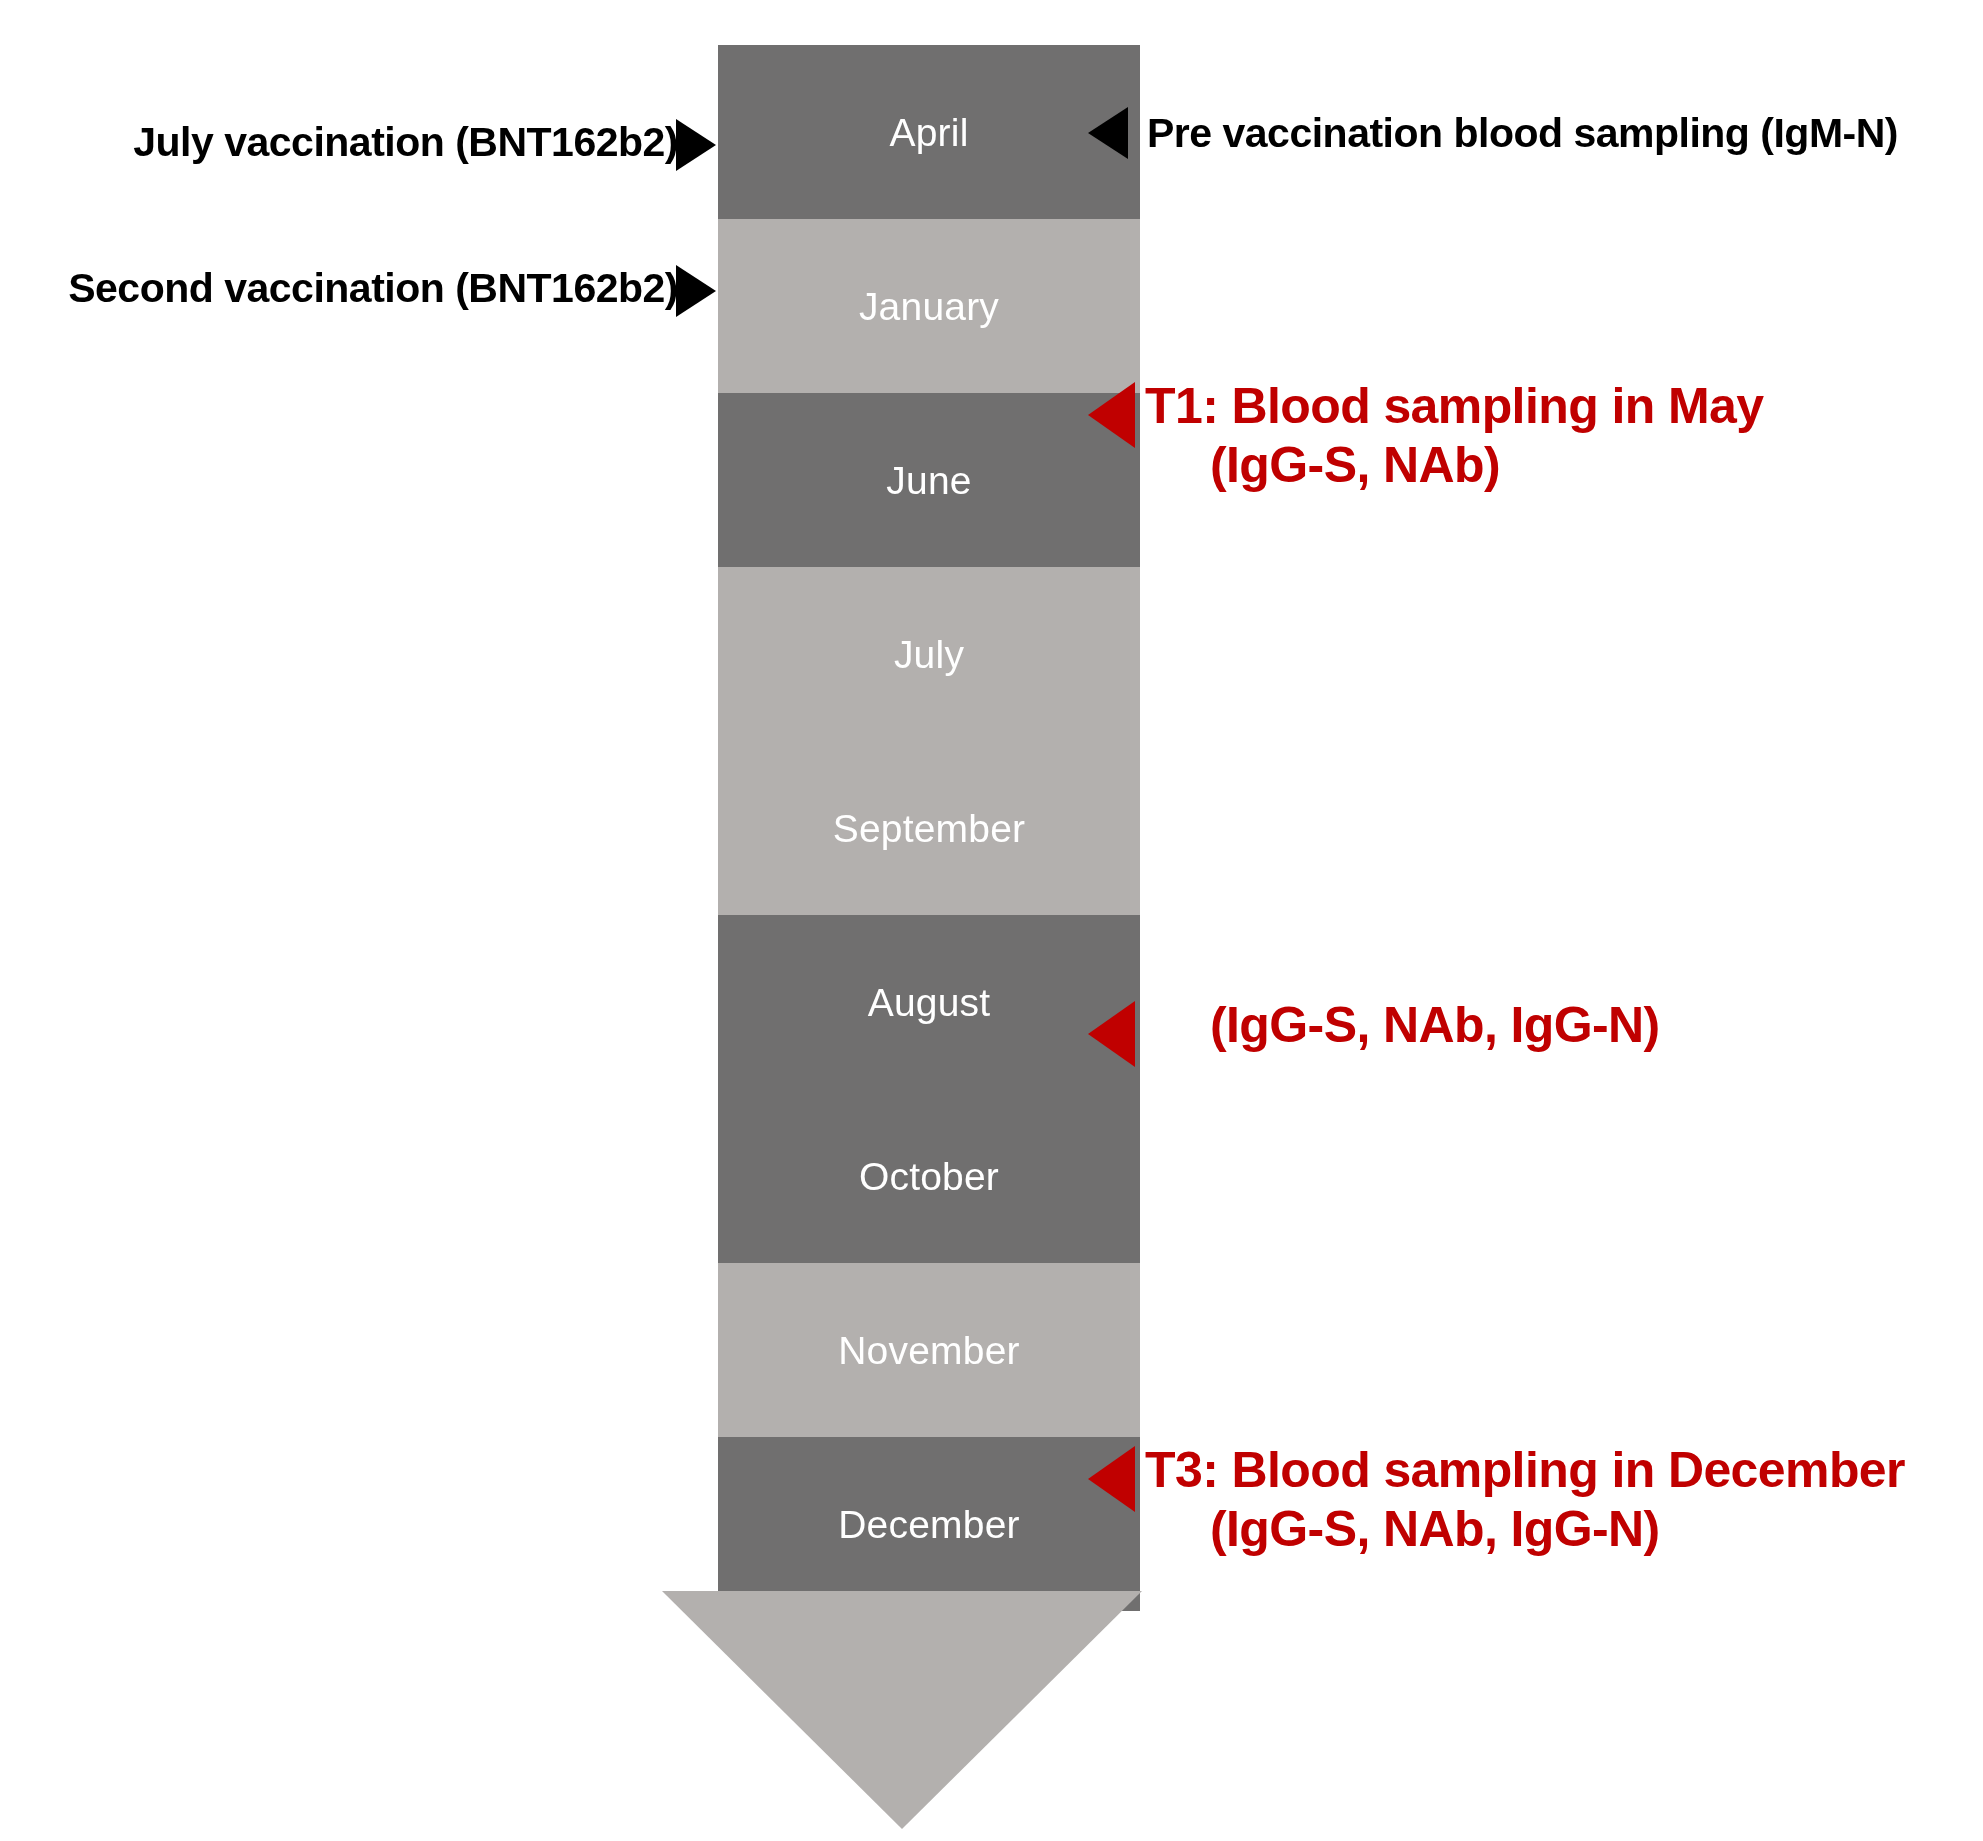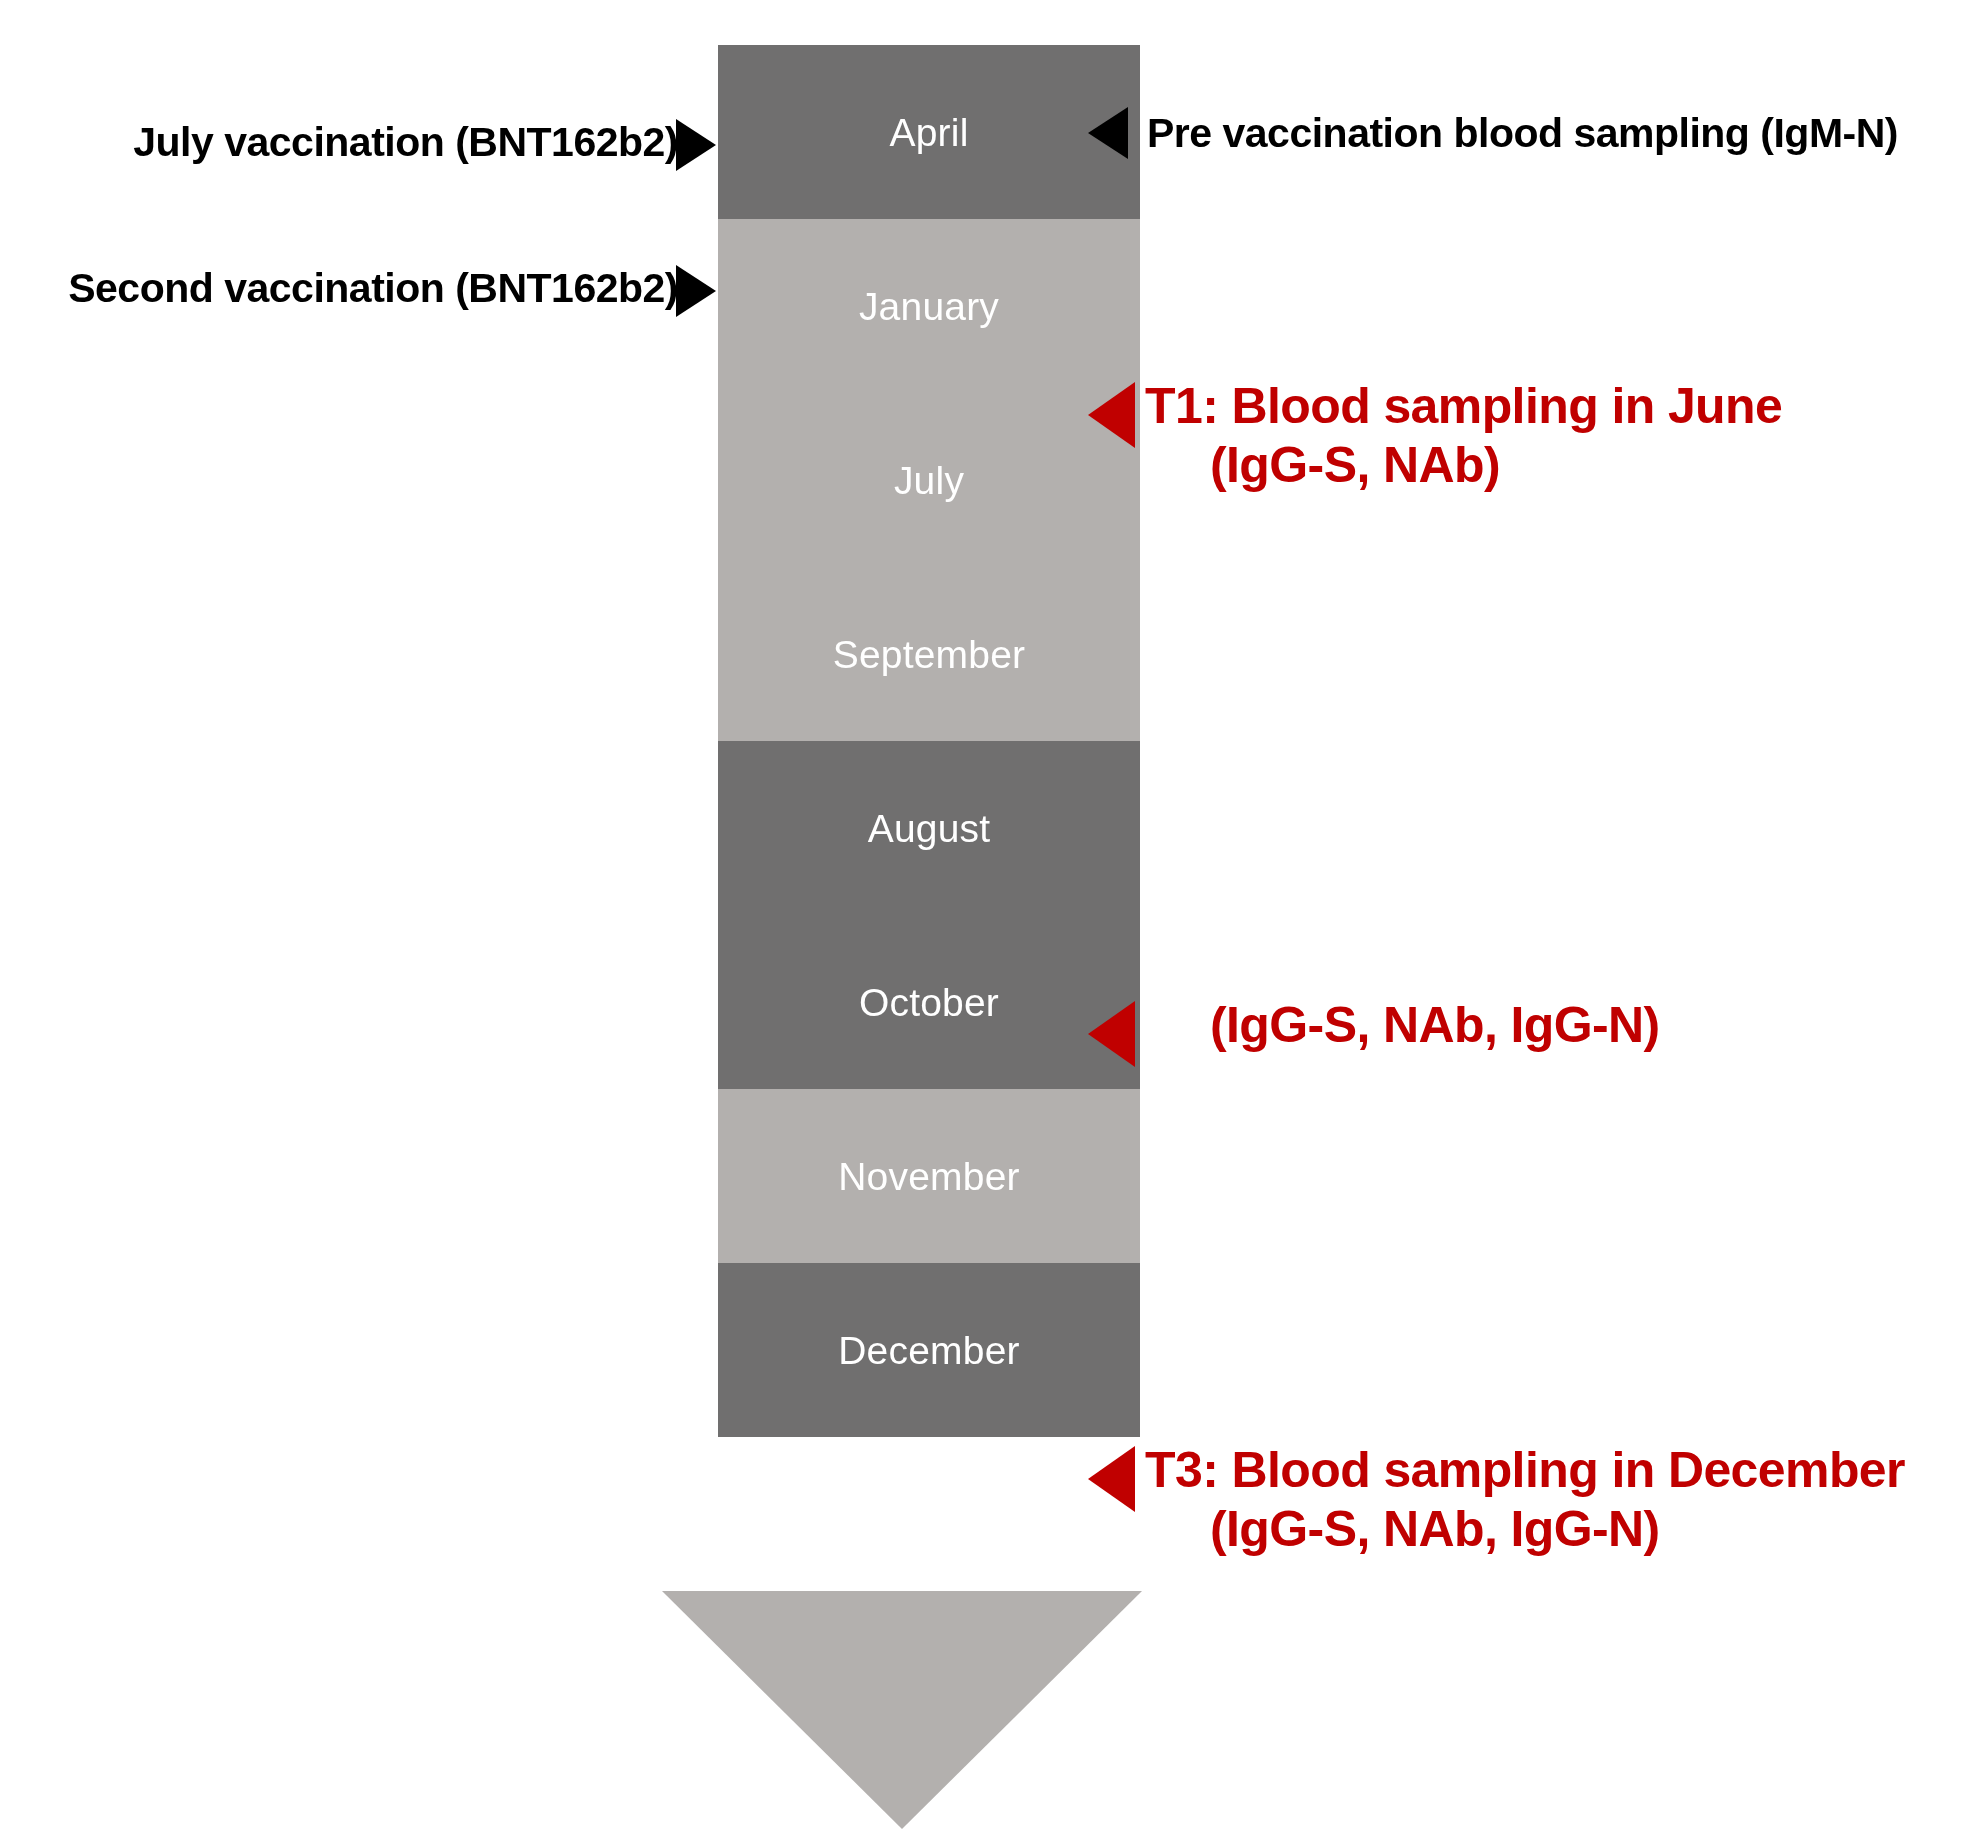--- a/index.html
+++ b/index.html
@@ -118,20 +118,23 @@
   <div id="timeline-column">
 
     <div class="month-band dark">
       <span class="month-label">April</span>
     </div>
 
     <div class="month-band light">
       <span class="month-label">January</span>
     </div>
 
+    <div class="month-band dark">
+      <span class="month-label">June</span>
+    </div>
 
     <div class="month-band light">
       <span class="month-label">July</span>
     </div>
 
     <div class="month-band light">
       <span class="month-label">September</span>
     </div>
 
     <div class="month-band dark">
@@ -158,21 +161,21 @@
   <div class="tri-right" style="left:676px; top:119px;"></div>
 
   <div class="anno anno-black anno-left" style="right:1306px; top:264px;">Second vaccination (BNT162b2)</div>
   <div class="tri-right" style="left:676px; top:265px;"></div>
 
   <div class="tri-left-black" style="left:1088px; top:107px;"></div>
   <div class="anno anno-black" style="left:1147px; top:109px;">Pre vaccination blood sampling (IgM-N)</div>
 
   <div class="tri-left-red" style="left:1088px; top:382px;"></div>
   <div class="anno anno-red" style="left:1145px; top:377px;">
-    <span>T1: Blood sampling in June</span>
+    <span>T1: Blood sampling in May</span>
     <span class="line2">(IgG-S, NAb)</span>
   </div>
 
   <div class="tri-left-red" style="left:1088px; top:1001px;"></div>
   <div class="anno anno-red" style="left:1145px; top:996px;">
     <span class="line2">(IgG-S, NAb, IgG-N)</span>
   </div>
 
   <div class="tri-left-red" style="left:1088px; top:1446px;"></div>
   <div class="anno anno-red" style="left:1145px; top:1441px;">

